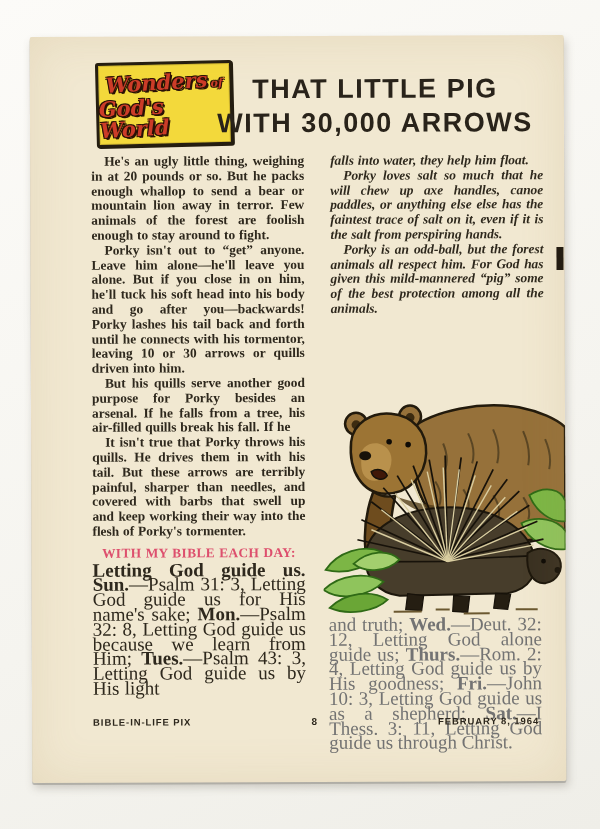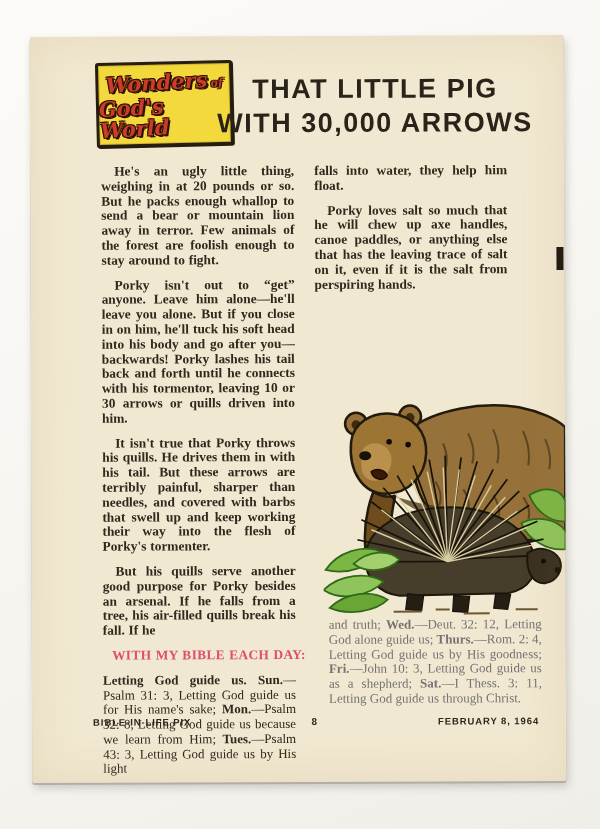--- a/index.html
+++ b/index.html
@@ -43,30 +43,30 @@
     position:absolute;left:180px;top:36px;width:330px;text-align:center;
     font-family:"Liberation Sans", sans-serif;font-weight:bold;
     font-size:27px;line-height:34px;letter-spacing:1.5px;color:#29231a;
   }
   
   .col{
     position:absolute;top:118px;width:213px;
     font-size:13.4px;line-height:14.8px;color:#2e281d;
     text-align:justify;font-weight:bold;word-spacing:.5px;
   }
-  .col p{margin:10px;text-indent:13px;}
+  .col p{margin:0;text-indent:13px;}
   .col p.cont{text-indent:0;}
   .col-left{left:61px;}
-  .col-right{left:274px;}
+  .col-right{left:300px;font-style:italic;}
   .devo-head{
-    text-indent:0 !important;text-align:right;
+    text-indent:0 !important;text-align:center;
     margin:7px 0 2px 0 !important;
     color:#dd4f6d;font-size:13.3px;letter-spacing:.4px;font-weight:bold;
   }
-  .devo{font-weight:normal;font-size:13px;line-height:14.8px;}
+  .devo{font-weight:normal;font-size:19px;line-height:14.8px;}
   .devo b{font-weight:bold;}
   .devo-right{position:absolute;left:290px;top:582px;width:213px;text-align:justify;color:#737373;margin-left:7px;}
   
   .illus{position:absolute;left:292px;top:368px;width:242px;height:212px;}
   .illus svg{display:block;width:100%;height:100%;}
   
   .footer{
     position:absolute;left:61px;top:680px;width:446px;
     display:flex;align-items:baseline;
     font-family:"Liberation Sans", sans-serif;font-weight:bold;
@@ -89,29 +89,30 @@
   </div>
 
   <div class="title">
     <div>THAT LITTLE PIG</div>
     <div>WITH 30,000 ARROWS</div>
   </div>
 
   <div class="col col-left">
     <p>He's an ugly little thing, weighing in at 20 pounds or so. But he packs enough whallop to send a bear or mountain lion away in terror. Few animals of the forest are foolish enough to stay around to fight.</p>
     <p>Porky isn't out to “get” anyone. Leave him alone—he'll leave you alone. But if you close in on him, he'll tuck his soft head into his body and go after you—backwards! Porky lashes his tail back and forth until he connects with his tormentor, leaving 10 or 30 arrows or quills driven into him.</p>
+    <p>But his quills serve another good purpose for Porky besides an arsenal. If he falls from a tree, his air-filled quills break his fall. If he</p>
     <p>It isn't true that Porky throws his quills. He drives them in with his tail. But these arrows are terribly painful, sharper than needles, and covered with barbs that swell up and keep working their way into the flesh of Porky's tormenter.</p>
-    <p>But his quills serve another good purpose for Porky besides an arsenal. If he falls from a tree, his air-filled quills break his fall. If he</p>
     <p class="devo-head">WITH MY BIBLE EACH DAY:</p>
     <p class="devo cont"><b>Letting God guide us. Sun.</b><span>—Psalm 31: 3, Letting God guide us for His name's sake; </span><b>Mon.</b><span>—Psalm 32: 8, Letting God guide us because we learn from Him; </span><b>Tues.</b><span>—Psalm 43: 3, Letting God guide us by His light</span></p>
   </div>
 
   <div class="col col-right">
     <p class="cont">falls into water, they help him float.</p>
-    <p>Porky loves salt so much that he will chew up axe handles, canoe paddles, or anything else that has the leaving trace of salt on it, even if it is the salt from perspiring hands.</p>
+    <p>Porky loves salt so much that he will chew up axe handles, canoe paddles, or anything else else has the faintest trace of salt on it, even if it is the salt from perspiring hands.</p>
+    <p>Porky is an odd-ball, but the forest animals all respect him. For God has given this mild-mannered “pig” some of the best protection among all the animals.</p>
   </div>
 
   <div class="illus">
     <svg viewBox="0 0 242 212" xmlns="http://www.w3.org/2000/svg">
 
       <g>
         <path d="M86,26 C112,6 158,-2 196,4 C216,8 234,16 242,24 L242,128 C220,138 190,140 162,134 C138,129 116,120 104,104 C92,88 86,58 86,26 Z" fill="#96713a" stroke="#221a0c" stroke-width="2.5"></path>
         <path d="M120,40 q6,14 2,26 M145,30 q8,16 4,30 M170,26 q8,18 4,34 M200,28 q8,18 5,34 M222,36 q7,16 4,30 M112,78 q8,12 4,24 M140,86 q8,12 4,22 M170,92 q8,12 5,22 M200,94 q8,12 5,22" stroke="#2a2212" fill="none" opacity="0.55" stroke-width="2"></path>
         <circle cx="33" cy="20" r="11" fill="#96713a" stroke="#221a0c" stroke-width="2.5"></circle>
         <circle cx="33" cy="21" r="4.5" fill="#3c2b10"></circle>

